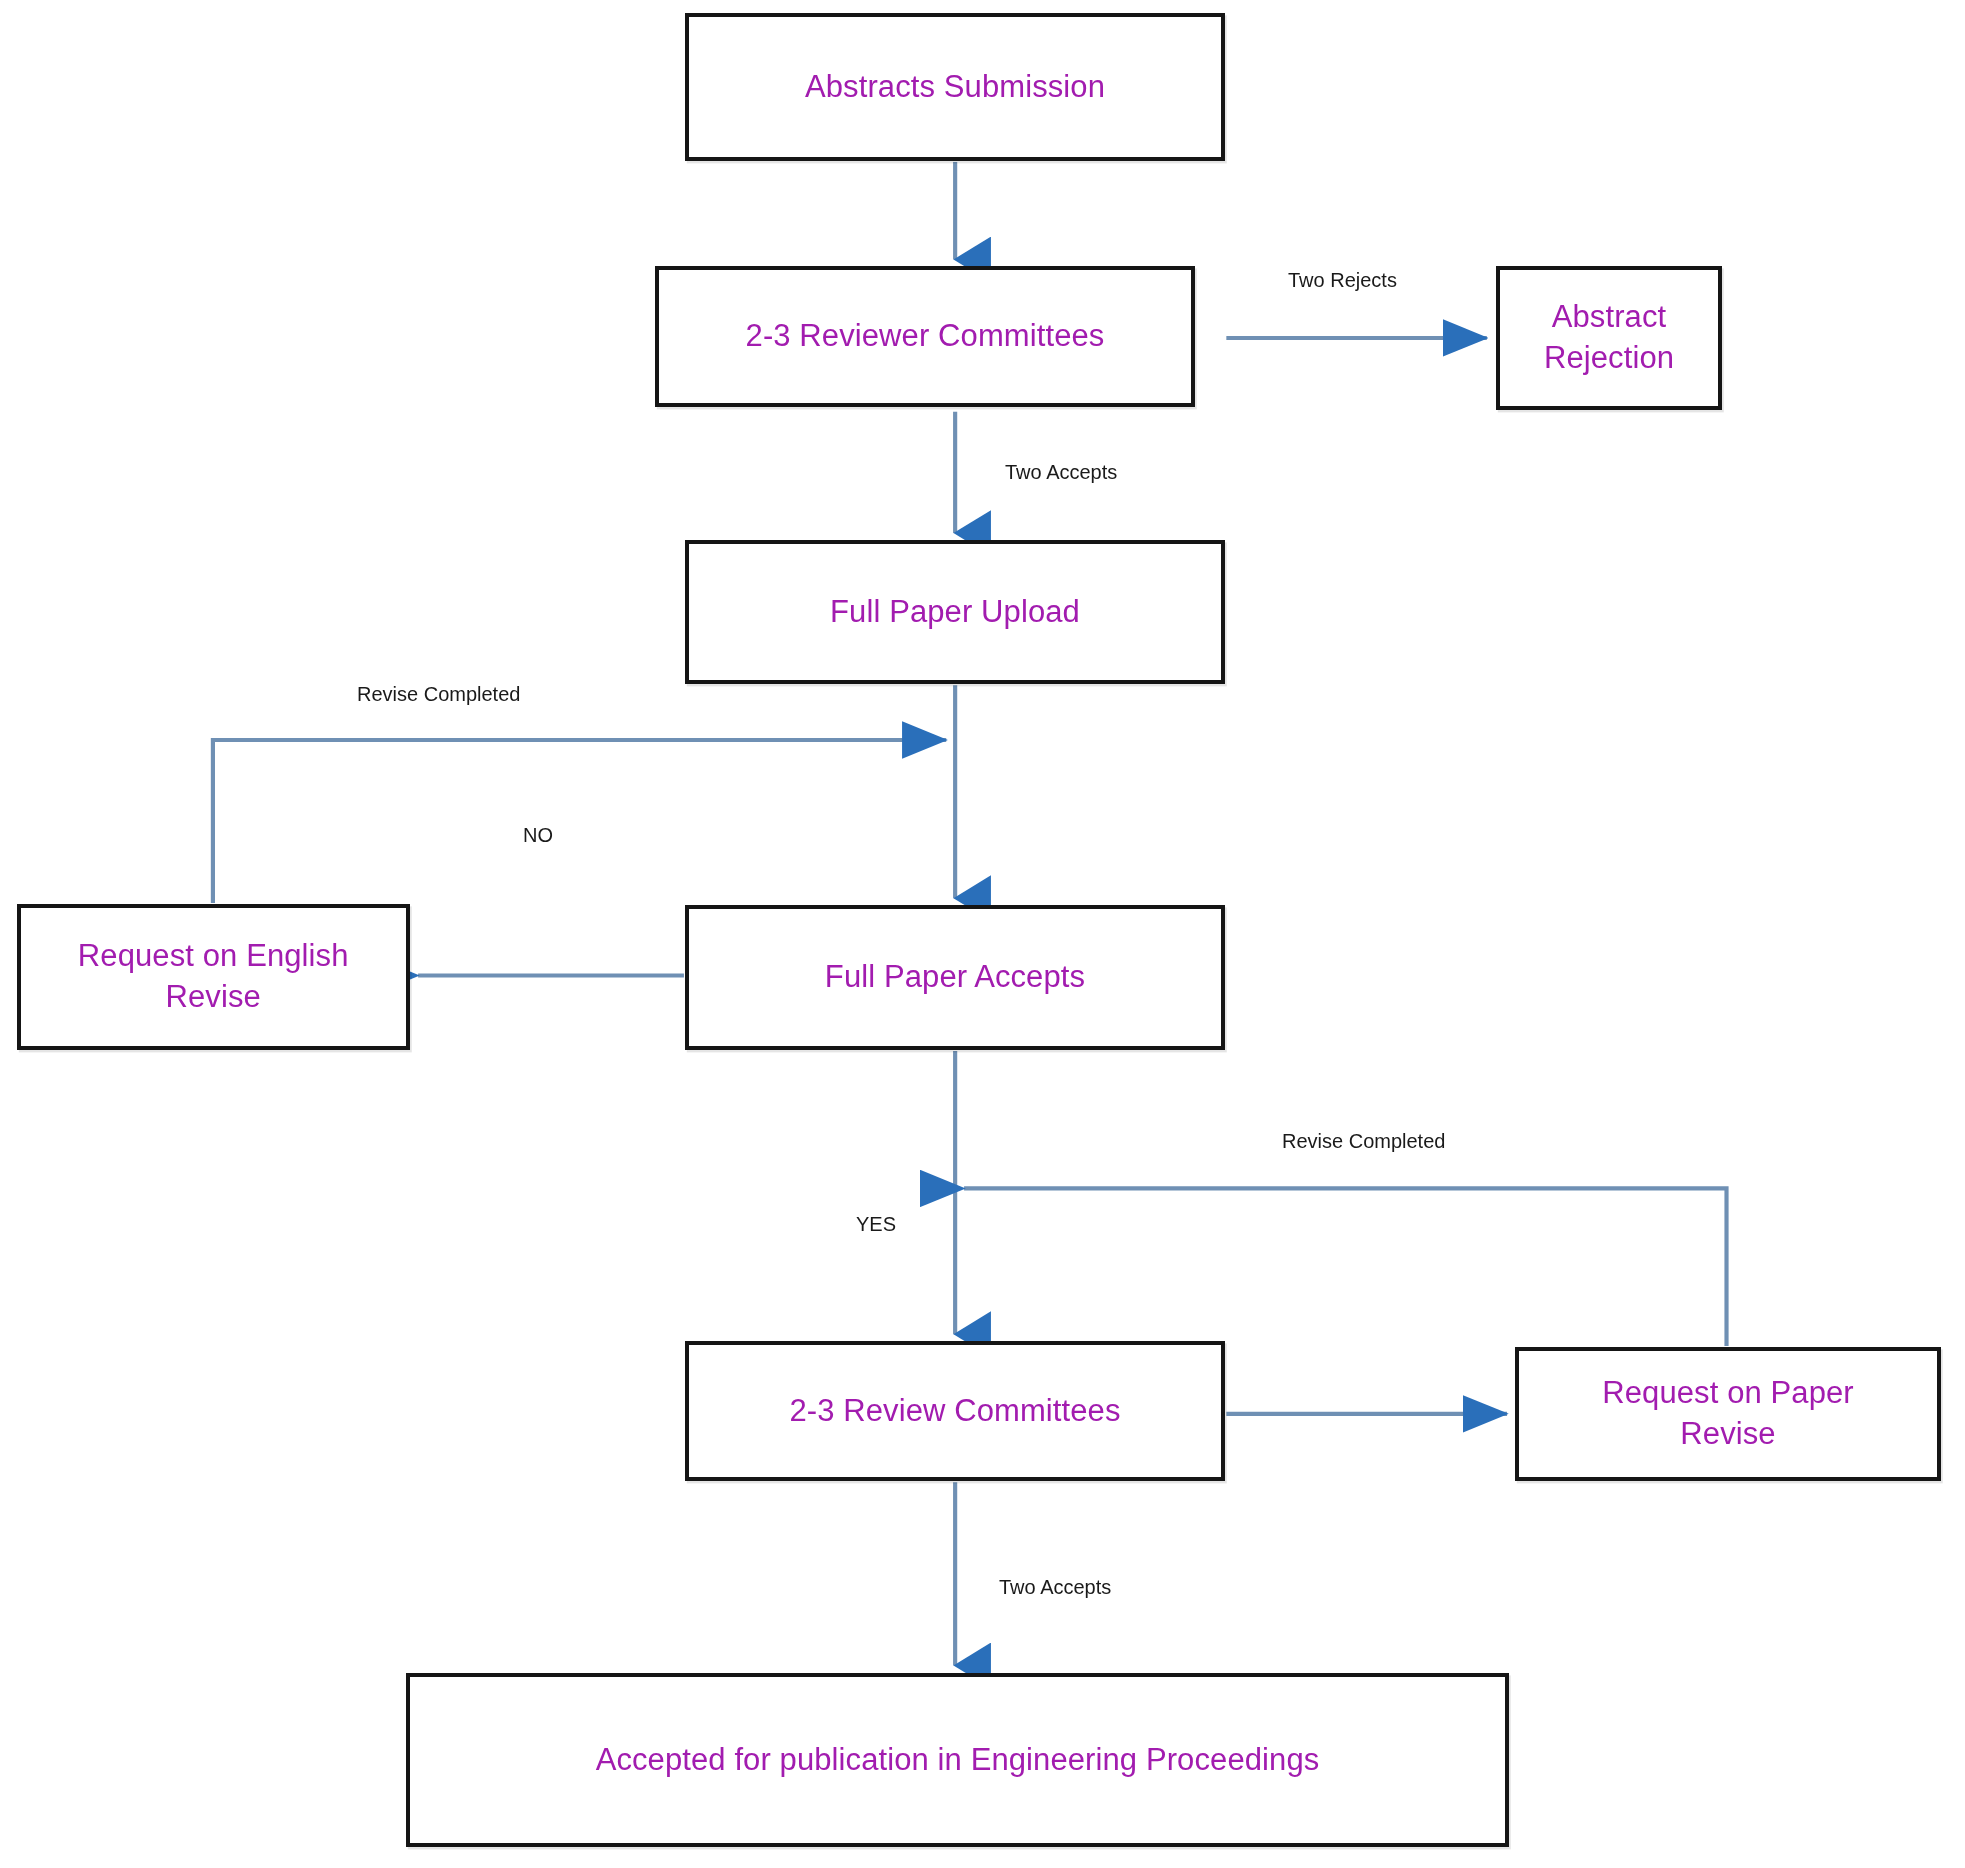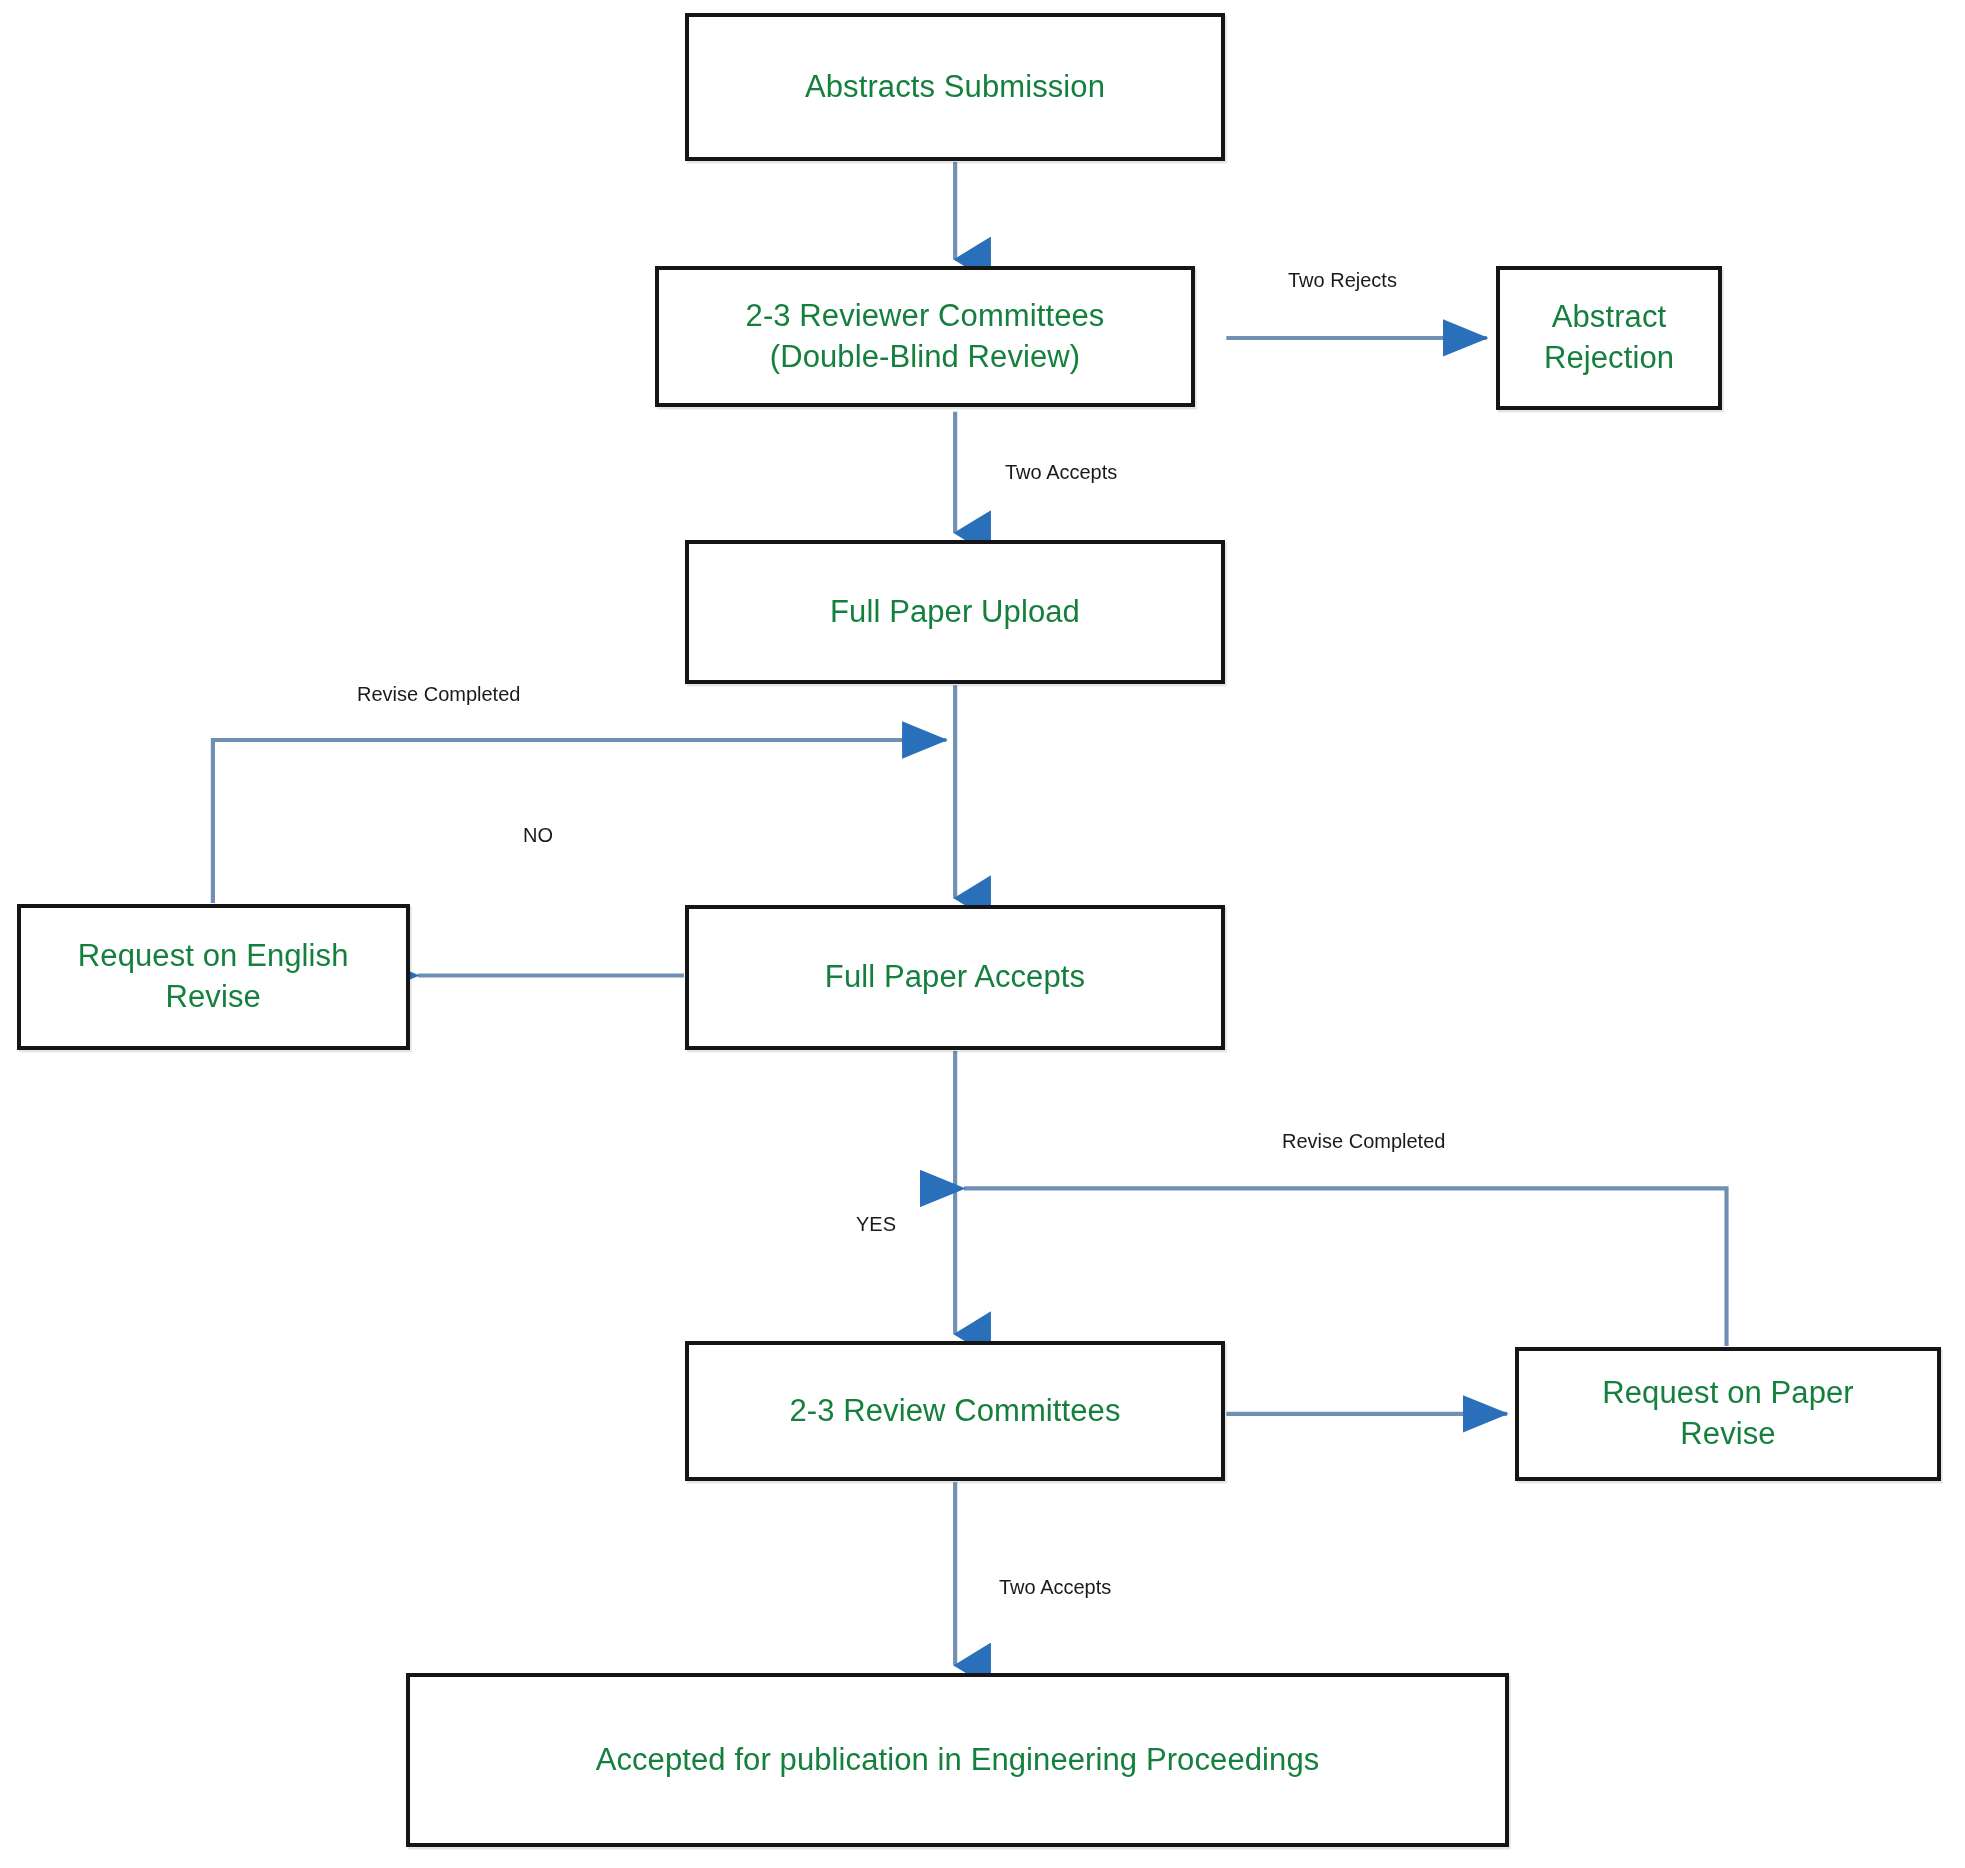--- a/index.html
+++ b/index.html
@@ -13,21 +13,21 @@
   }
   .node{
     position:absolute;
     box-sizing:border-box;
     background:#ffffff;
     border:4.2px solid #151515;
     display:flex;
     align-items:center;
     justify-content:center;
     text-align:center;
-    color:#15803d;
+    color:#a21caf;
     font-size:31px;
     line-height:1.32;
     letter-spacing:0.1px;
     box-shadow:1.8px 2.4px 0 rgba(0,0,0,0.10);
   }
   .node span{display:block;padding:0 10.7px;}
   .edge-label{
     position:absolute;
     color:#1a1a1a;
     font-size:20px;
@@ -84,21 +84,20 @@
     </g>
   </svg>
 
   <div class="node" style="left:685px; top:13px; width:540px; height:148px;">
     <span>Abstracts Submission</span>
   </div>
 
   <div class="node" style="left:655px; top:266px; width:540px; height:141px;">
     <span>
       <span>2-3 Reviewer Committees</span>
-      <span>(Double-Blind Review)</span>
     </span>
   </div>
 
   <div class="node" style="left:1496px; top:266px; width:226px; height:144px;">
     <span>Abstract Rejection</span>
   </div>
 
   <div class="node" style="left:685px; top:540px; width:540px; height:144px;">
     <span>Full Paper Upload</span>
   </div>

